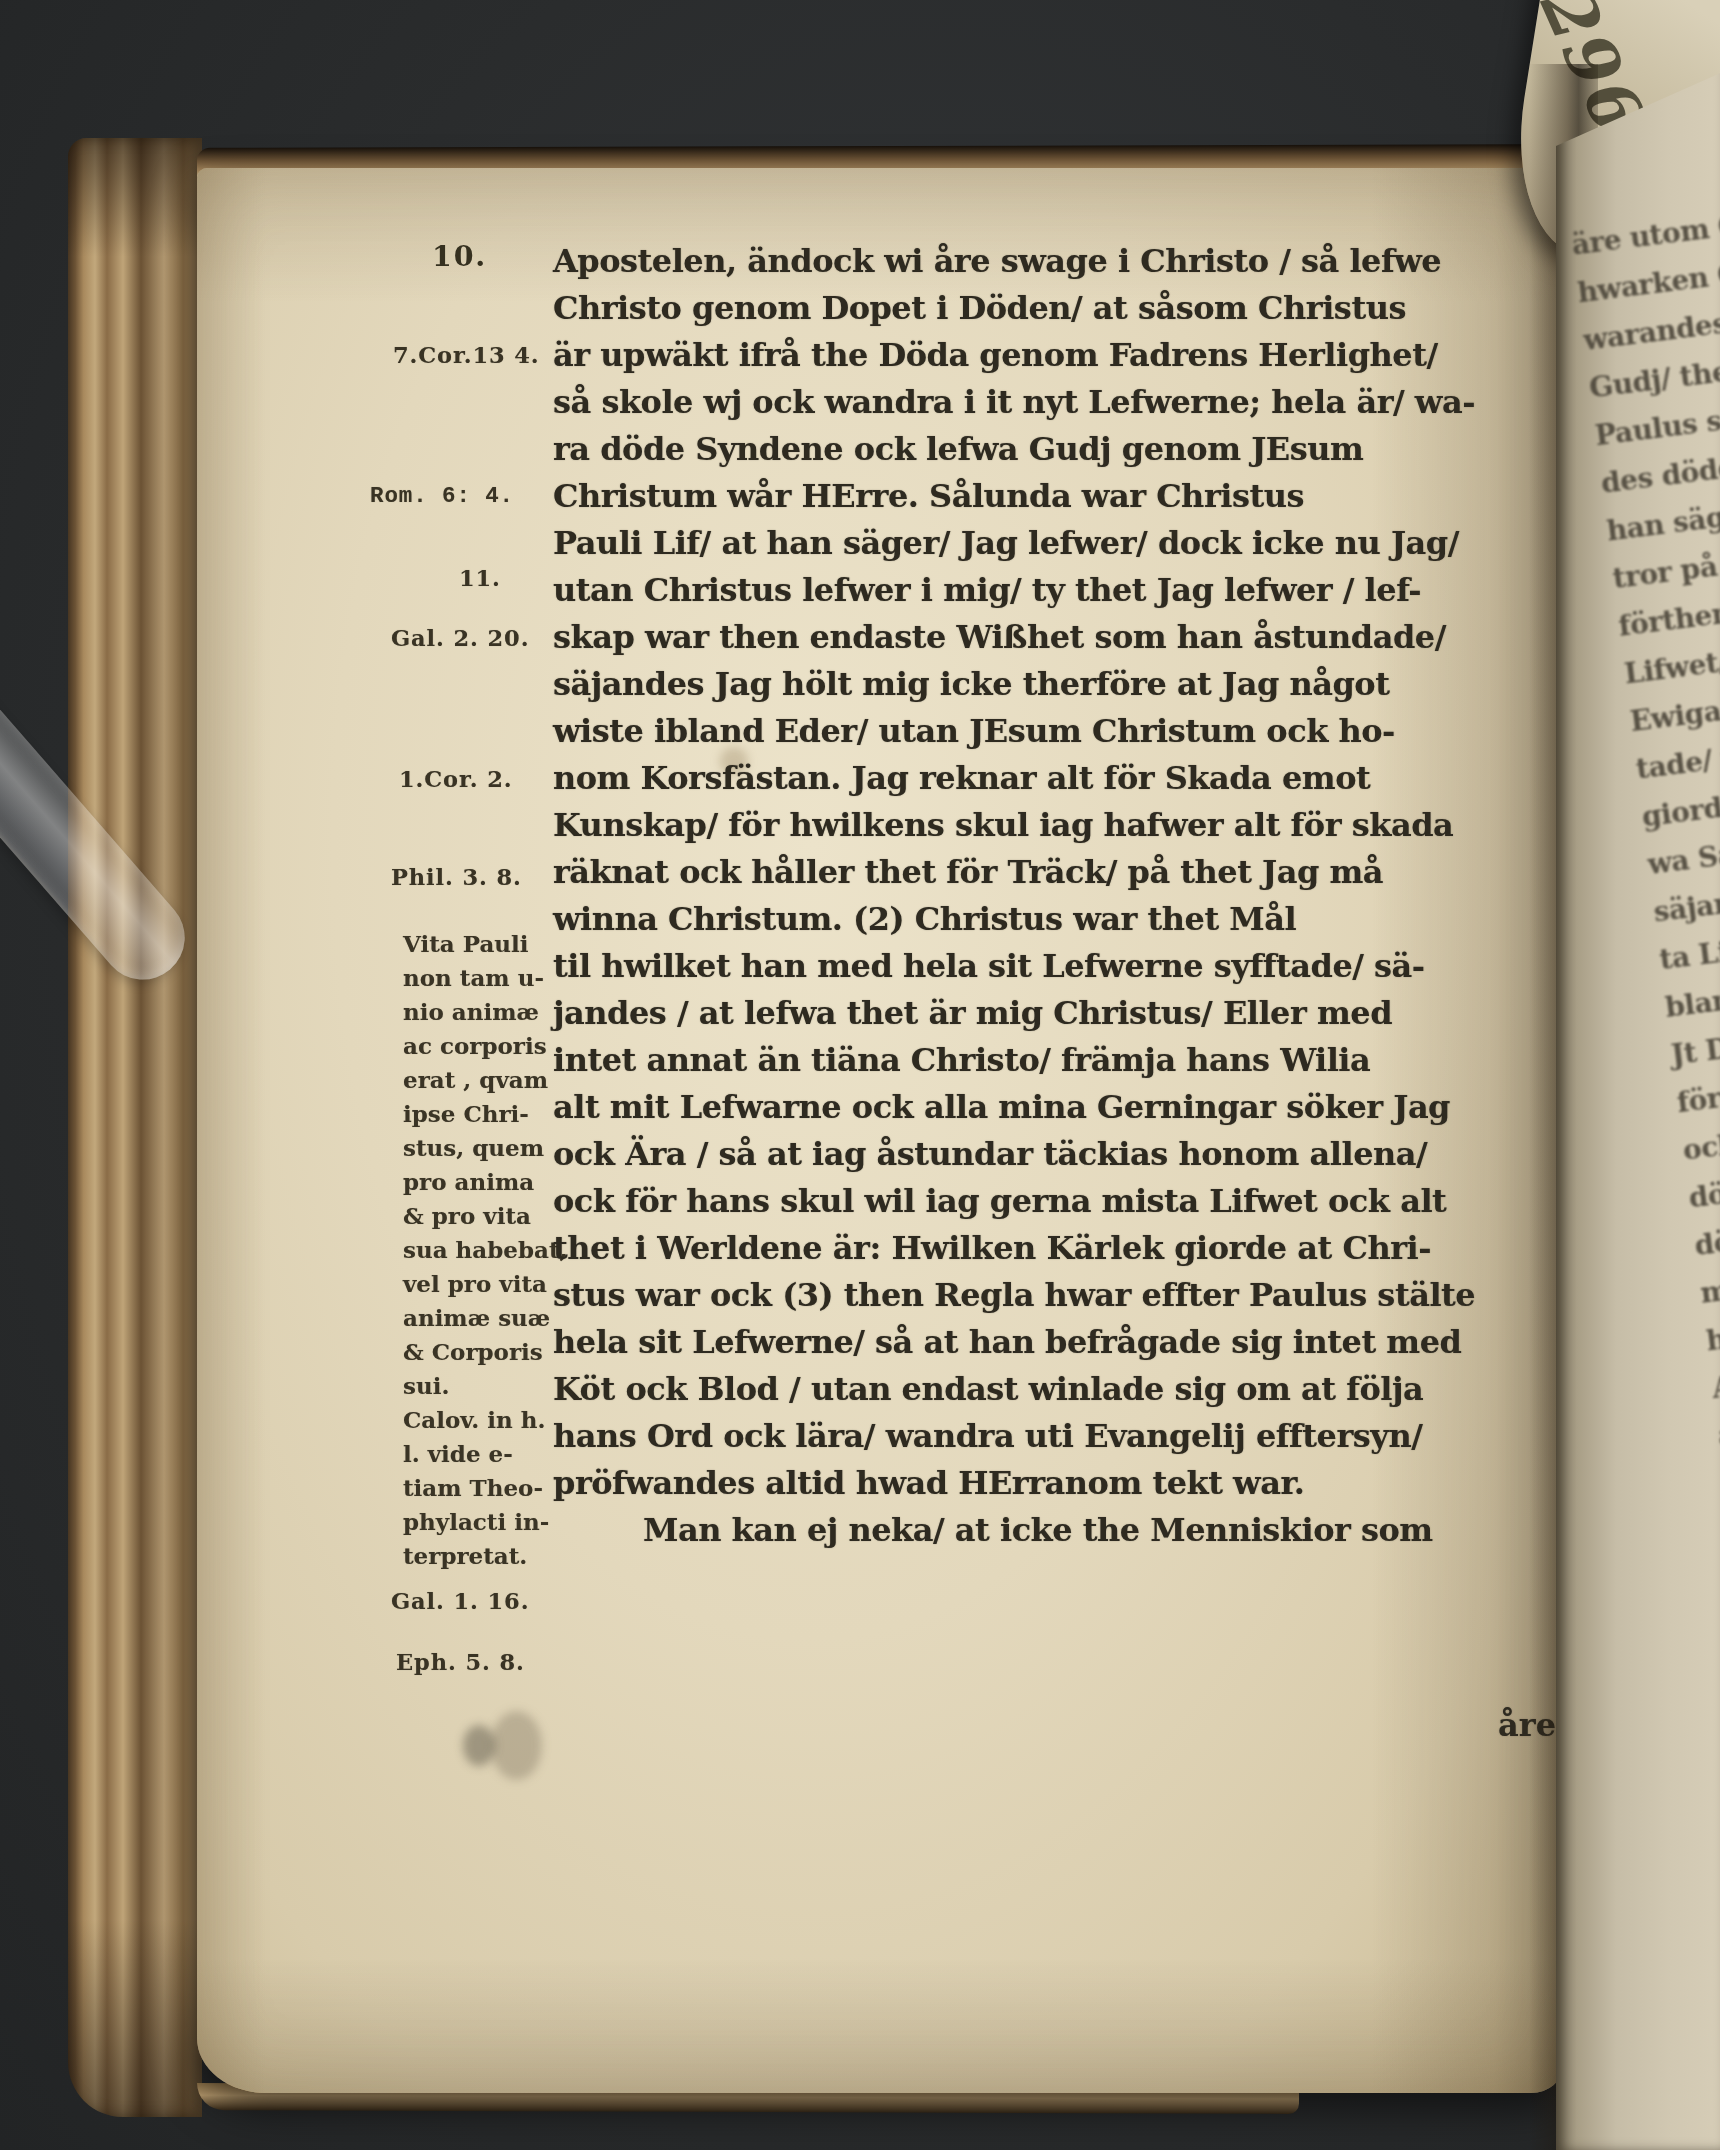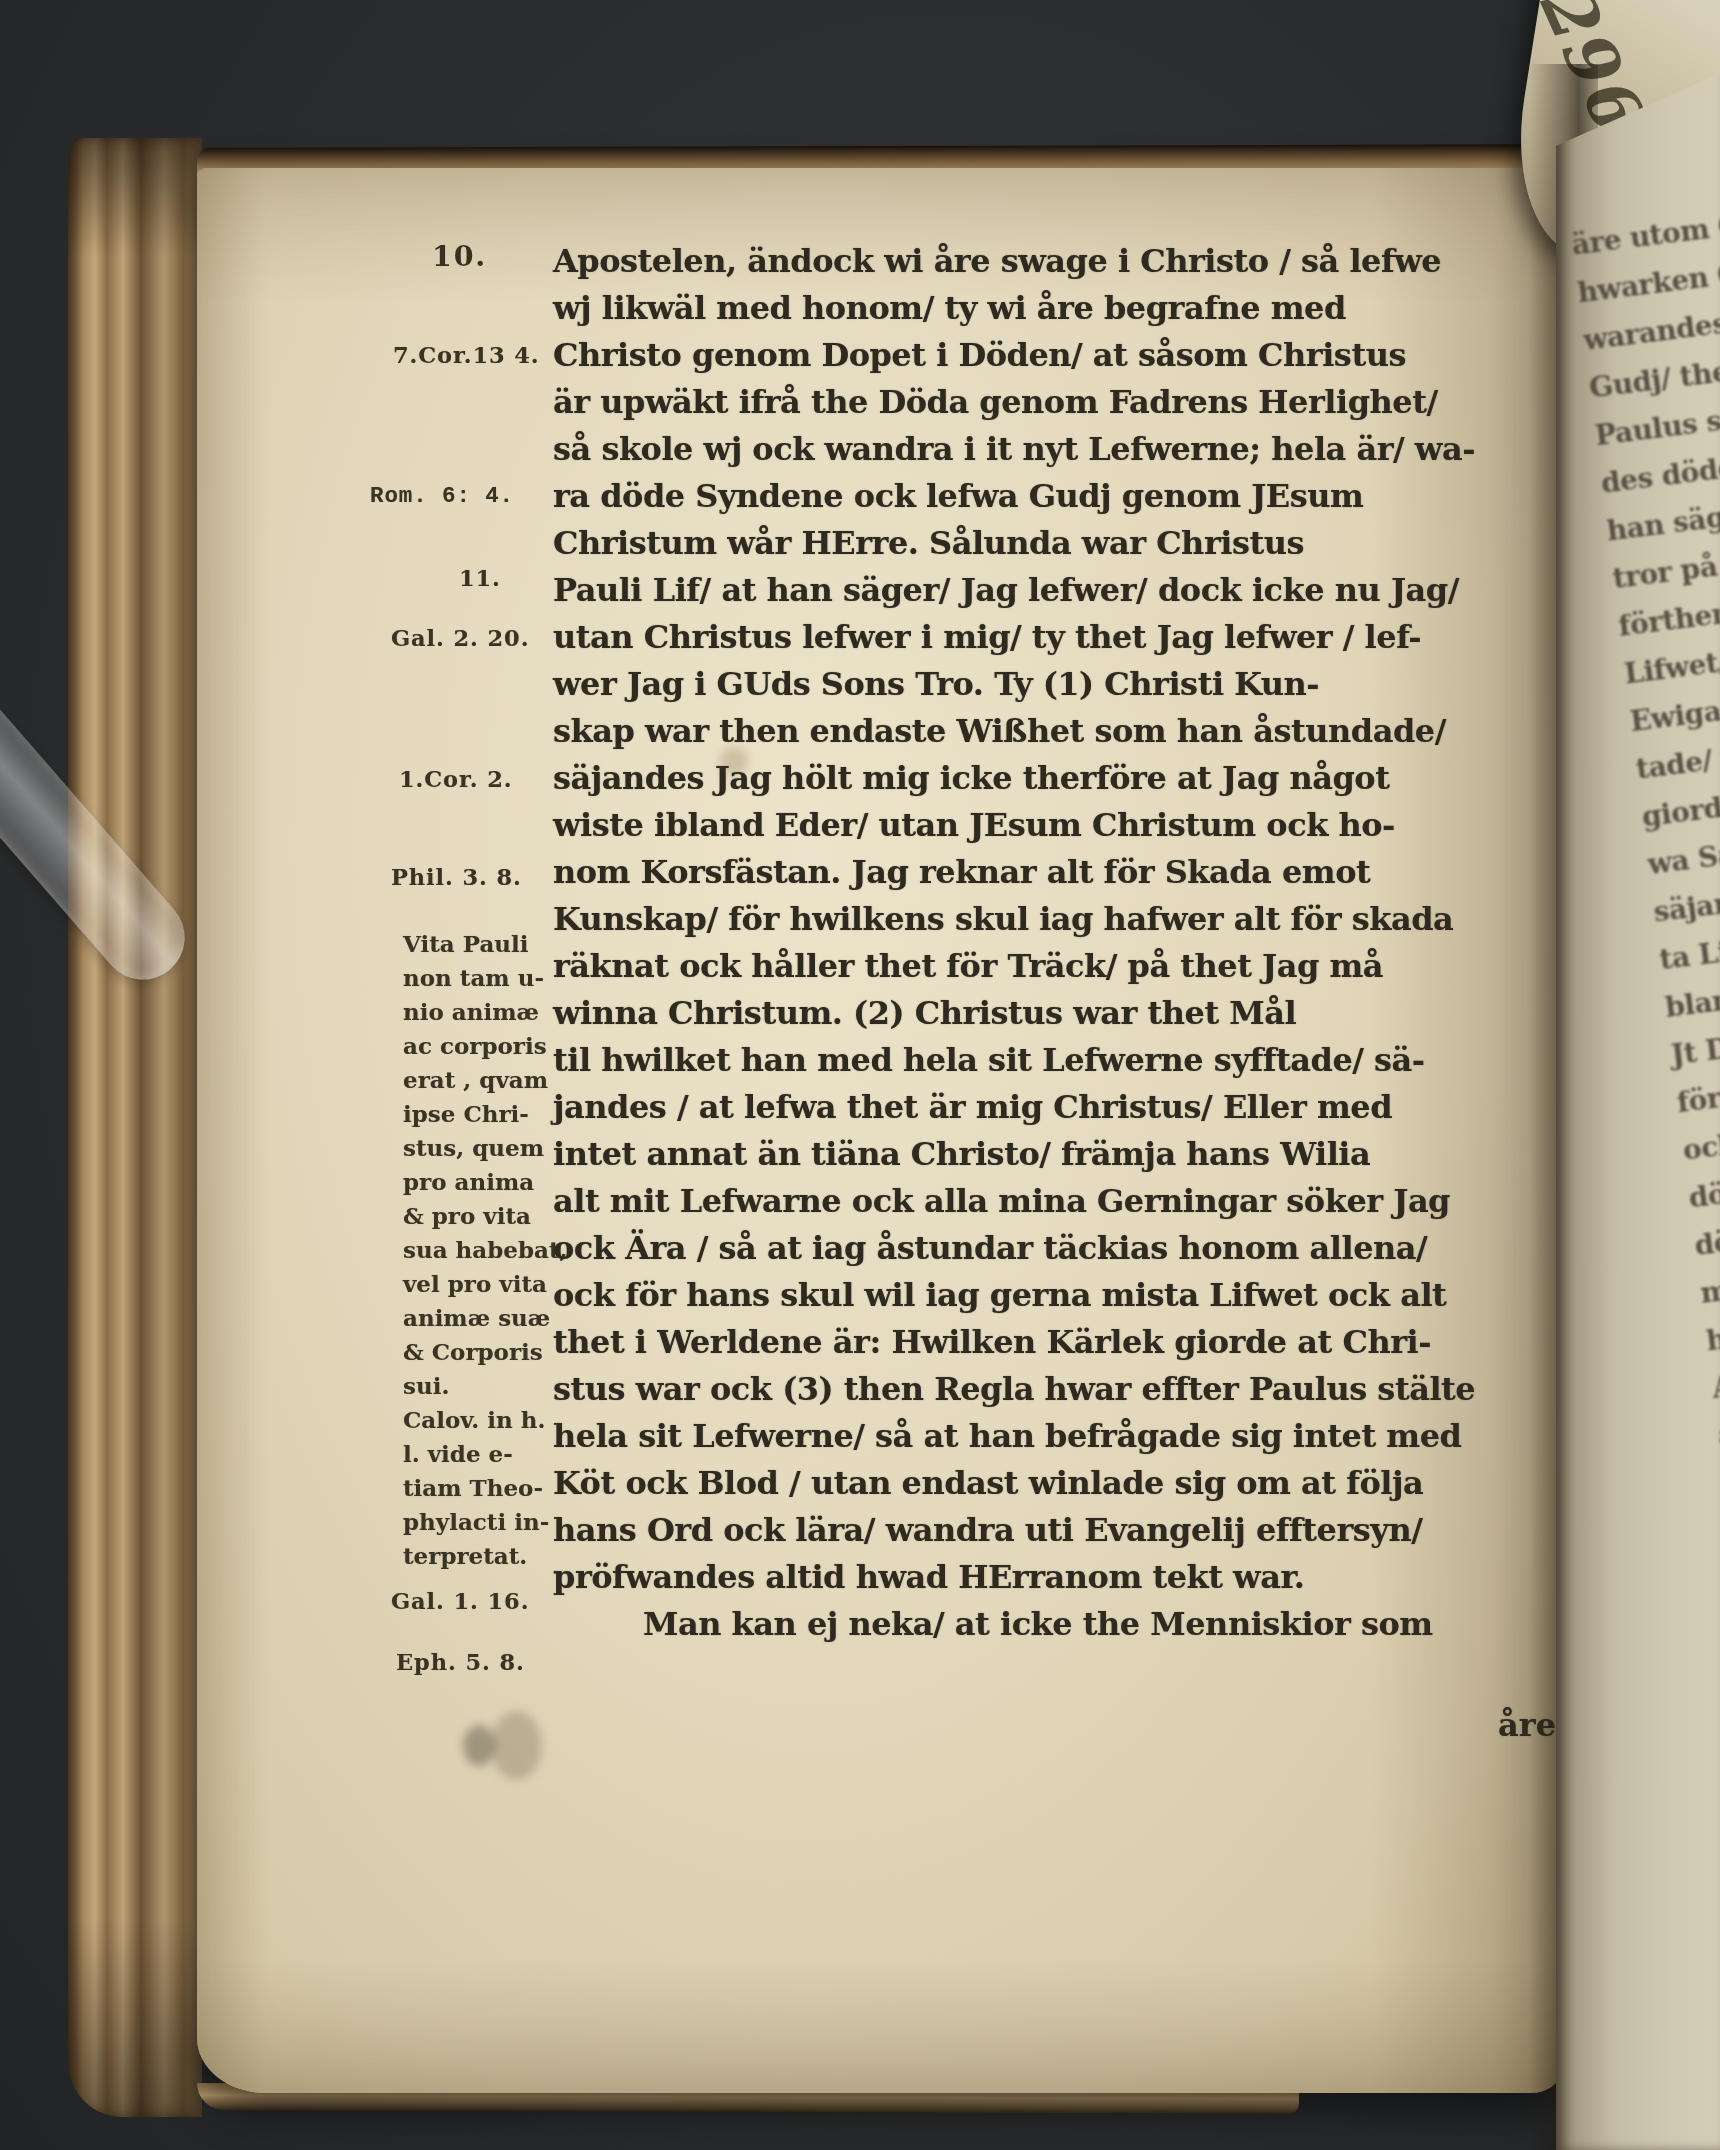--- a/index.html
+++ b/index.html
@@ -165,29 +165,27 @@
       <div class="latin-line">sui.</div>
       <div class="latin-line">Calov. in h.</div>
       <div class="latin-line">l. vide e-</div>
       <div class="latin-line">tiam Theo-</div>
       <div class="latin-line">phylacti in-</div>
       <div class="latin-line">terpretat.</div>
     </div>
 
   <div class="body-block">
       <div class="body-line">Apostelen, ändock wi åre swage i Christo / så lefwe</div>
-      <div class="body-line">wj likwäl med honom/ ty wi åre begrafne med</div>
       <div class="body-line">Christo genom Dopet i Döden/ at såsom Christus</div>
       <div class="body-line">är upwäkt ifrå the Döda genom Fadrens Herlighet/</div>
       <div class="body-line">så skole wj ock wandra i it nyt Lefwerne; hela är/ wa-</div>
       <div class="body-line">ra döde Syndene ock lefwa Gudj genom JEsum</div>
       <div class="body-line">Christum wår HErre.   Sålunda war Christus</div>
       <div class="body-line">Pauli Lif/ at han säger/ Jag lefwer/ dock icke nu Jag/</div>
       <div class="body-line">utan Christus lefwer i mig/ ty thet Jag lefwer / lef-</div>
-      <div class="body-line">wer Jag i GUds Sons Tro.   Ty (1) Christi Kun-</div>
       <div class="body-line">skap war then endaste Wißhet som han åstundade/</div>
       <div class="body-line">säjandes Jag hölt mig icke therföre at Jag något</div>
       <div class="body-line">wiste ibland Eder/ utan JEsum Christum ock ho-</div>
       <div class="body-line">nom Korsfästan.  Jag reknar alt för Skada emot</div>
       <div class="body-line">Kunskap/ för hwilkens skul iag hafwer alt för skada</div>
       <div class="body-line">räknat ock håller thet för Träck/ på thet Jag må</div>
       <div class="body-line">winna Christum.   (2) Christus war thet Mål</div>
       <div class="body-line">til hwilket han med hela sit Lefwerne syfftade/ sä-</div>
       <div class="body-line">jandes / at lefwa thet är mig Christus/ Eller med</div>
       <div class="body-line">intet annat än tiäna Christo/ främja hans Wilia</div>

